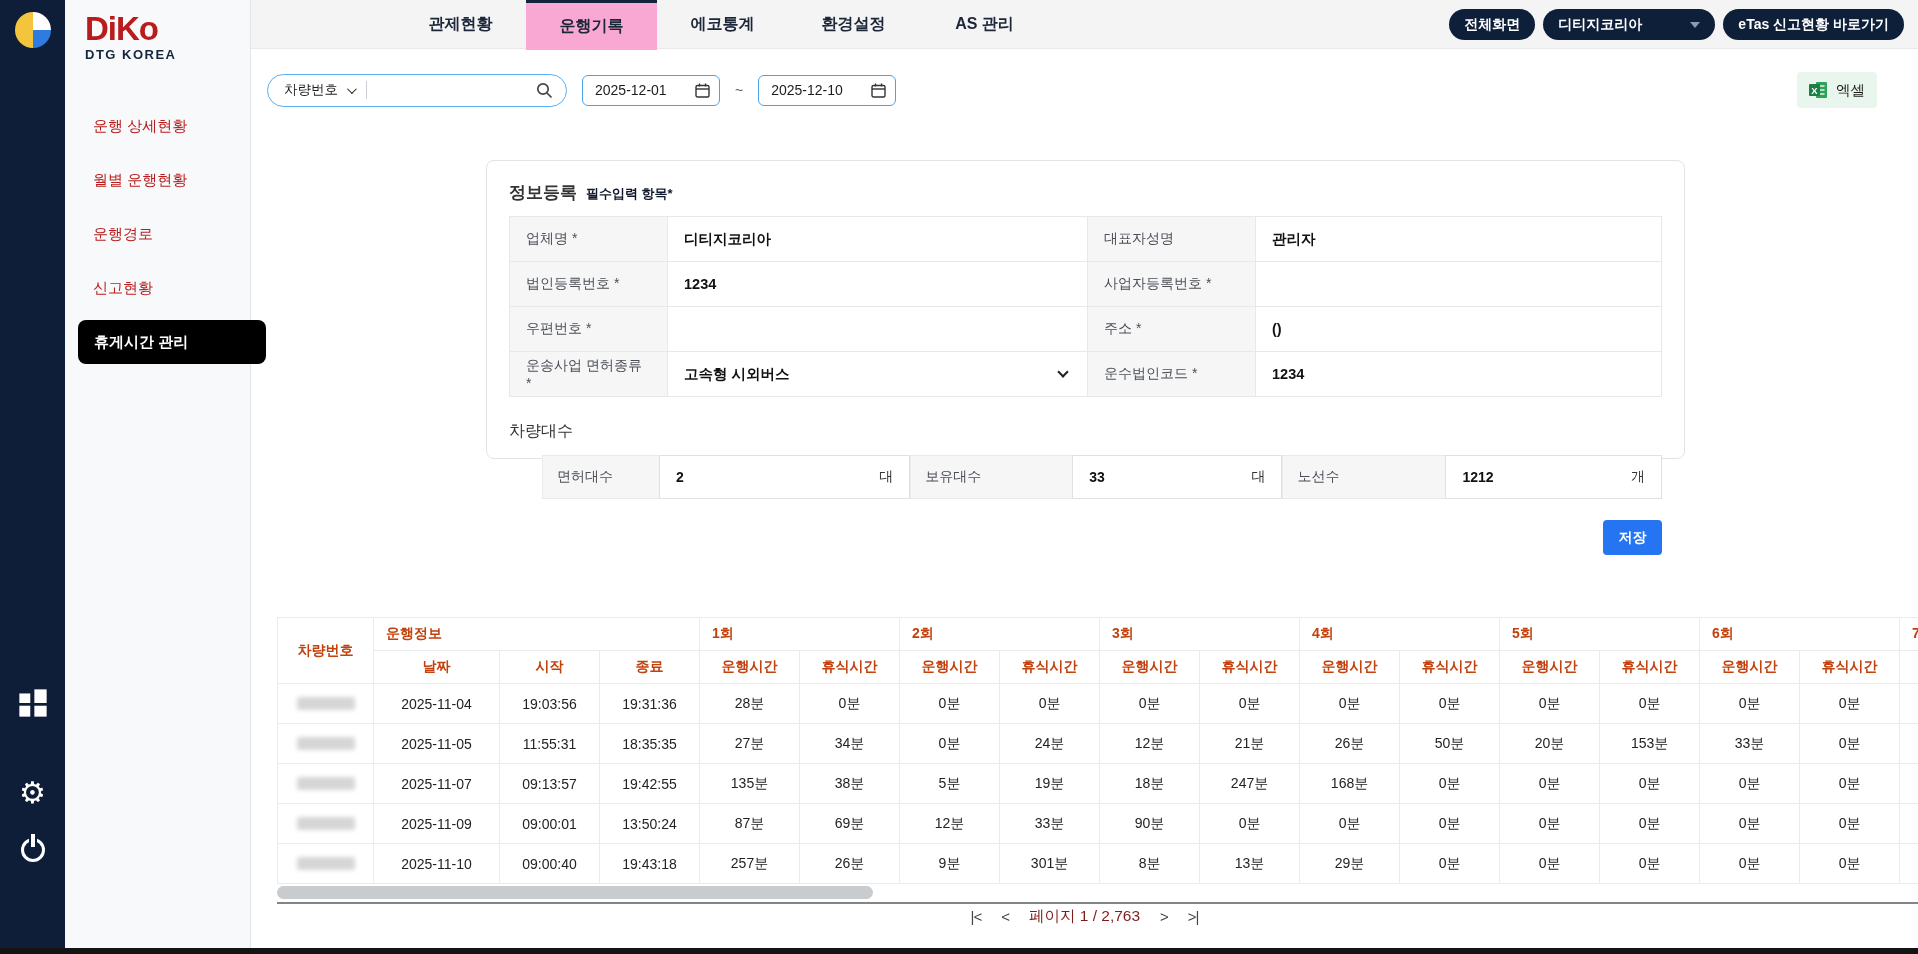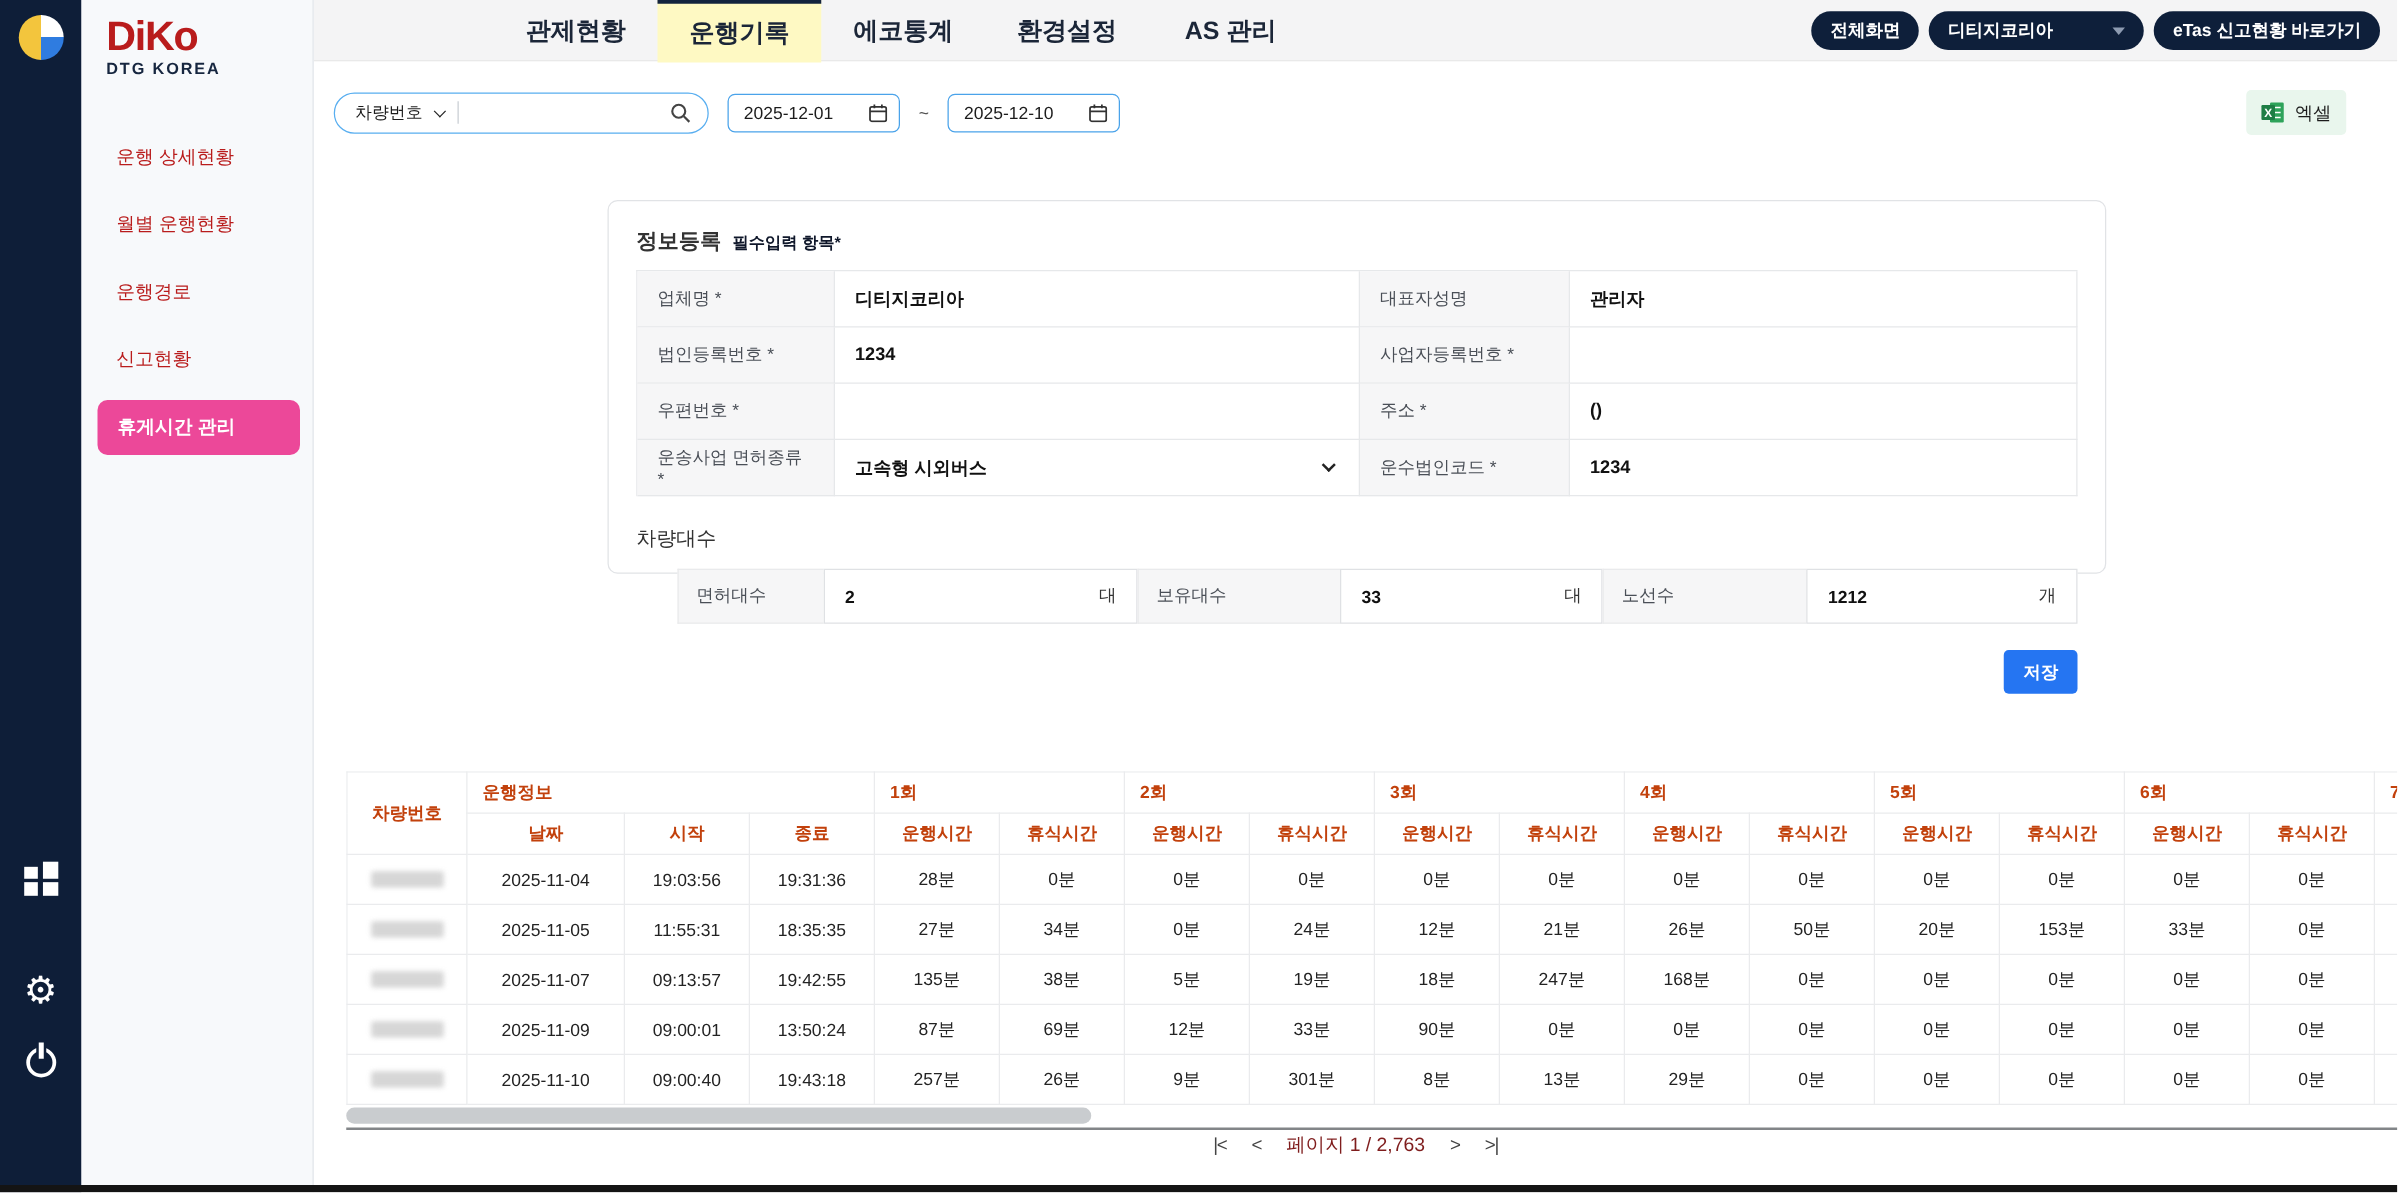--- a/index.html
+++ b/index.html
@@ -18,30 +18,30 @@
   .pwr::before { content:""; position:absolute; left:50%; top:-7px; transform:translateX(-50%); width:4px; height:13px; background:#fff; box-shadow:0 0 0 2px #0e1e38; }
   .rail-icon.power { top:838px; }
 
   
   .sidebar { position:absolute; left:65px; top:0; width:186px; height:954px; background:#f7f9fb; border-right:1px solid #e2e6ea; z-index:20; }
   .brand { padding:12px 0 0 20px; }
   .brand-name { font-size:33px; font-weight:800; color:#b91c1c; letter-spacing:-1px; line-height:34px; }
   .brand-sub { font-size:13px; font-weight:700; color:#16263f; letter-spacing:1.5px; margin-top:1px; }
   .menu { margin-top:42px; }
   .menu-item { height:44px; line-height:44px; padding-left:28px; margin-bottom:10px; font-size:15px; color:#b91c1c; cursor:pointer; white-space:nowrap; }
-  .menu-item.active { position:relative; z-index:25; margin-left:13px; padding-left:16px; width:162px; background:#ec4899; color:#fff; font-weight:700; border-radius:8px; }
+  .menu-item.active { position:relative; z-index:25; margin-left:13px; padding-left:16px; width:188px; background:#000000; color:#fff; font-weight:700; border-radius:8px; }
 
   
   .main { position:absolute; left:251px; top:0; right:0; bottom:0; background:#fff; }
 
   
   .tabbar { position:relative; height:49px; background:#f4f4f5; border-bottom:1px solid #e9e9e9; display:flex; }
   .tabs { display:flex; margin-left:144px; }
-  .tab { width:131px; height:49px; display:flex; align-items:center; justify-content:center; font-size:20px; font-weight:700; color:#1b2638; cursor:pointer; }
-  .tab.active { position:relative; background:#fef9c3; border-top:3px solid #13233d; height:50px;font-family:Liberation Serif, serif; }
+  .tab { width:131px; height:49px; display:flex; align-items:center; justify-content:center; font-size:16px; font-weight:700; color:#1b2638; cursor:pointer; }
+  .tab.active { position:relative; background:#f9a8d4; border-top:3px solid #13233d; height:50px;font-family:Liberation Serif, serif; }
   .tab-actions { position:absolute; right:14px; top:9px; display:flex; gap:8px; align-items:center; }
   .nav-btn { height:31px; background:#0e1f3a; color:#fff; border:none; border-radius:17px; font-size:14px; font-weight:700; padding:0 15px; cursor:pointer; font-family:inherit; display:flex; align-items:center; gap:10px; }
   .caret-down { width:0; height:0; border-left:5px solid transparent; border-right:5px solid transparent; border-top:6px solid #8d9bb1; display:inline-block; }
   .nav-btn.dd { width:172px; justify-content:space-between; }
 
   
   .filters { position:absolute; top:72px; left:16px; right:16px; display:flex; align-items:center; }
   .searchbox { width:300px; height:33px; border:1.5px solid #58aef0; border-radius:17px; display:flex; align-items:center; background:#fff; }
   .search-cat { margin-left:16px; font-size:13.5px; color:#1c1c1c; cursor:pointer; }
   .chev { width:7px; height:7px; border-right:1.8px solid #222; border-bottom:1.8px solid #222; transform:rotate(45deg) translateY(-2px); display:inline-block; margin-left:9px; }

